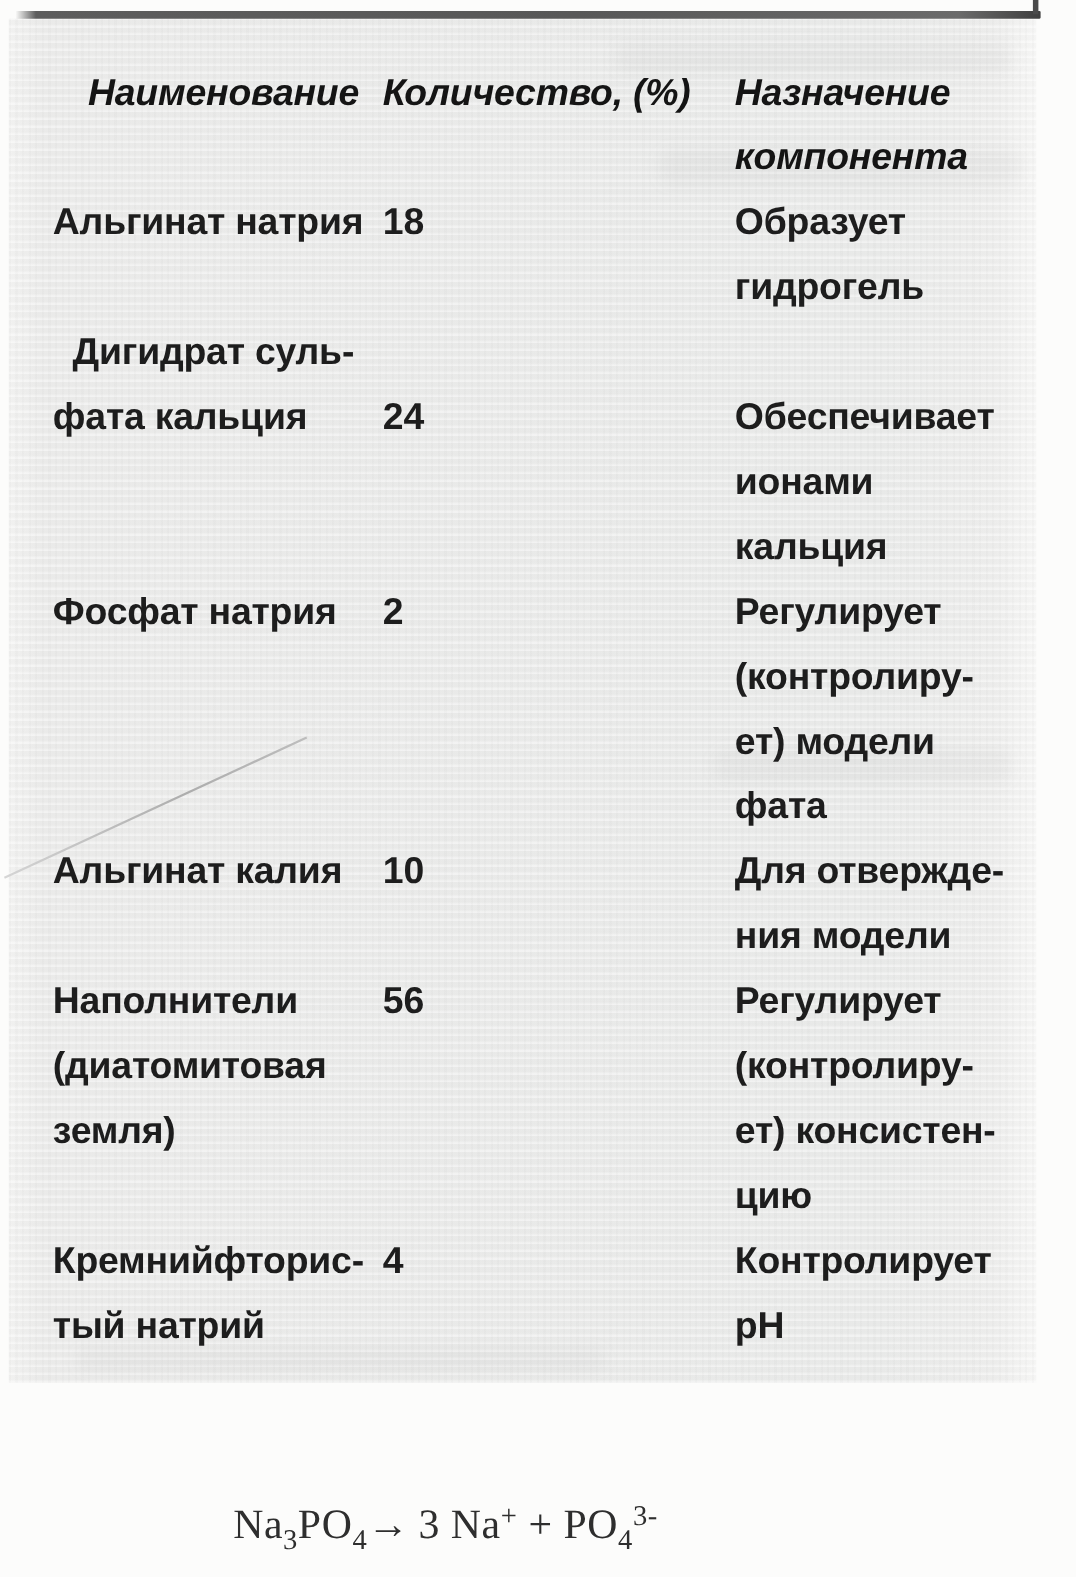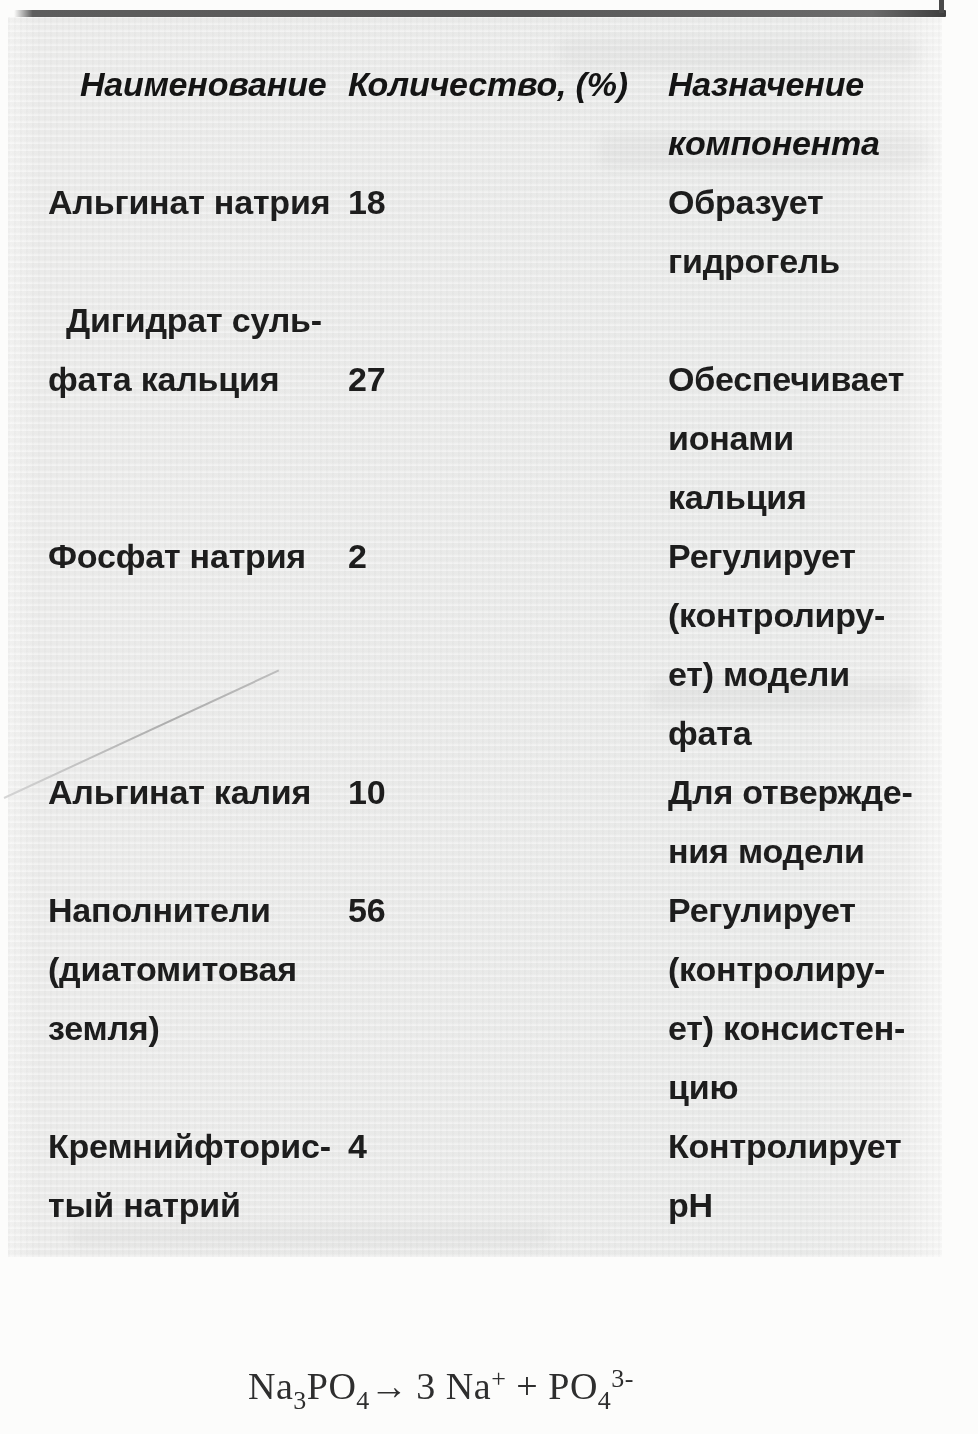--- a/index.html
+++ b/index.html
@@ -63,21 +63,20 @@
   .hc1{left:80px;}
   .ind{left:66px;}
 
   
   .formula{
     position:absolute;left:0;top:1366px;width:810px;
     text-align:center;
     font:400 38px/40px "Liberation Serif",serif;
     color:#2e2e2e;
     letter-spacing:0.5px;
-    padding-left:36px;
   }
   .formula sub{font-size:26px;line-height:0;vertical-align:-10px;}
   .formula sup{font-size:26px;line-height:0;vertical-align:12px;}
   .f-arrow{margin:0 8px 0 0;}
   .f-coef{margin-right:10px;}
   .f-op{margin:0 10px;}
 </style>
 </head>
 <body>
 
@@ -104,21 +103,21 @@
     <div>
       <div class="tl c1" style="top:118px">Альгинат натрия</div>
       <div class="tl c2" style="top:118px">18</div>
       <div class="tl c3" style="top:118px">Образует</div>
       <div class="tl c3" style="top:177px">гидрогель</div>
     </div>
 
     <div>
       <div class="tl ind" style="top:236px">Дигидрат суль-</div>
       <div class="tl c1" style="top:295px">фата кальция</div>
-      <div class="tl c2" style="top:295px">27</div>
+      <div class="tl c2" style="top:295px">24</div>
       <div class="tl c3" style="top:295px">Обеспечивает</div>
       <div class="tl c3" style="top:354px">ионами</div>
       <div class="tl c3" style="top:413px">кальция</div>
     </div>
 
     <div>
       <div class="tl c1" style="top:472px">Фосфат натрия</div>
       <div class="tl c2" style="top:472px">2</div>
       <div class="tl c3" style="top:472px">Регулирует</div>
       <div class="tl c3" style="top:531px">(контролиру-</div>

